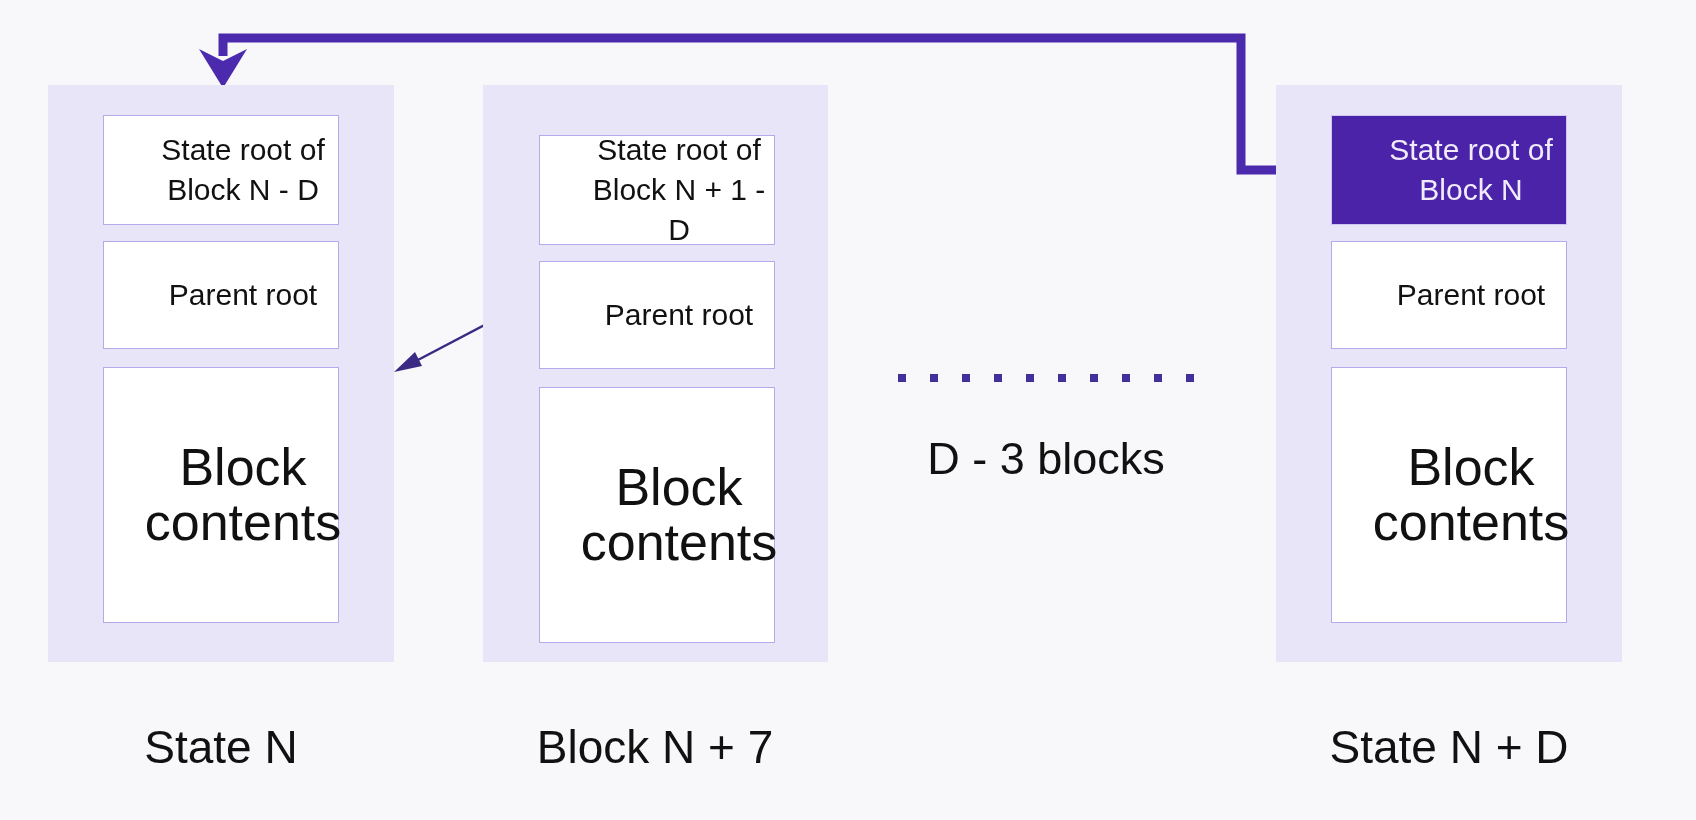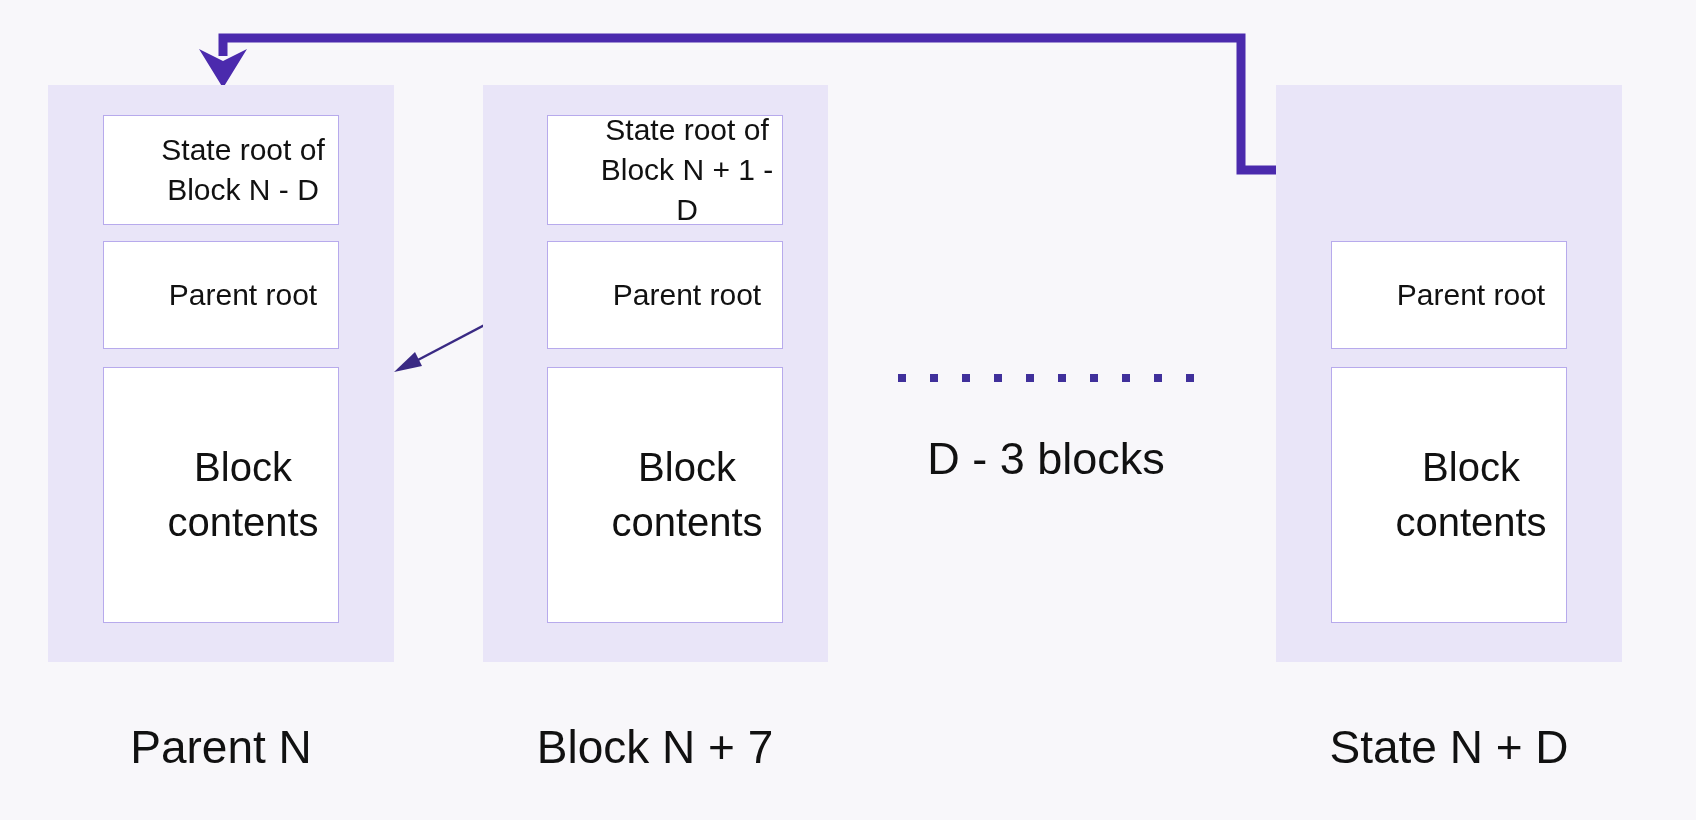--- a/index.html
+++ b/index.html
@@ -38,24 +38,24 @@
   .col-2{left:483px;width:345px;}
   .col-3{left:1276px;width:346px;}
   .field{
     position:absolute;left:55px;width:236px;
     background:var(--box-fill);
     border:1.5px solid var(--box-border);
     display:flex;align-items:center;justify-content:center;
     text-align:center;
     font-size:30px;line-height:40px;padding-left:44px;
   }
-  .col-2 .field{left:64px;}
+  .col-2 .field{left:56px;margin-top:20px;}
   .field.state-root{top:30px;height:110px;}
   .field.parent-root{top:156px;height:108px;text-align:right;}
-  .field.contents{top:282px;height:256px;font-size:40px;line-height:55px;}
+  .field.contents{top:282px;height:256px;font-size:52px;line-height:55px;}
   .field.highlight{
     background:var(--highlight-fill);
     border:1.5px solid var(--highlight-border);
     color:var(--highlight-text);
   }
   .block-label{
     position:absolute;top:722px;width:400px;
     text-align:center;
     font-size:46px;line-height:50px;
   }
@@ -116,25 +116,28 @@
   </div>
   <div class="field parent-root">
     <span>Parent root</span>
   </div>
   <div class="field contents">
     <span>Block contents</span>
   </div>
 </div>
 
 <div class="block-col col-3">
+  <div class="field state-root highlight">
+    <span>State root of Block N</span>
+  </div>
   <div class="field parent-root">
     <span>Parent root</span>
   </div>
   <div class="field contents">
     <span>Block contents</span>
   </div>
 </div>
 
-<div class="block-label label-1">Parent N</div>
+<div class="block-label label-1">State N</div>
 <div class="block-label label-2">Block N + 7</div>
 <div class="block-label label-3">State N + D</div>
 
 <div class="gap-label">D - 3 blocks</div>
 
 </body></html>

